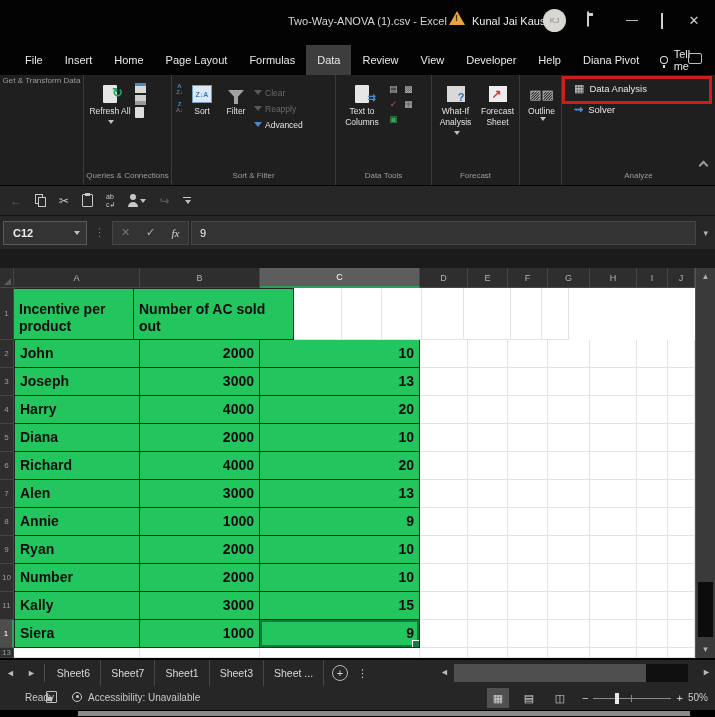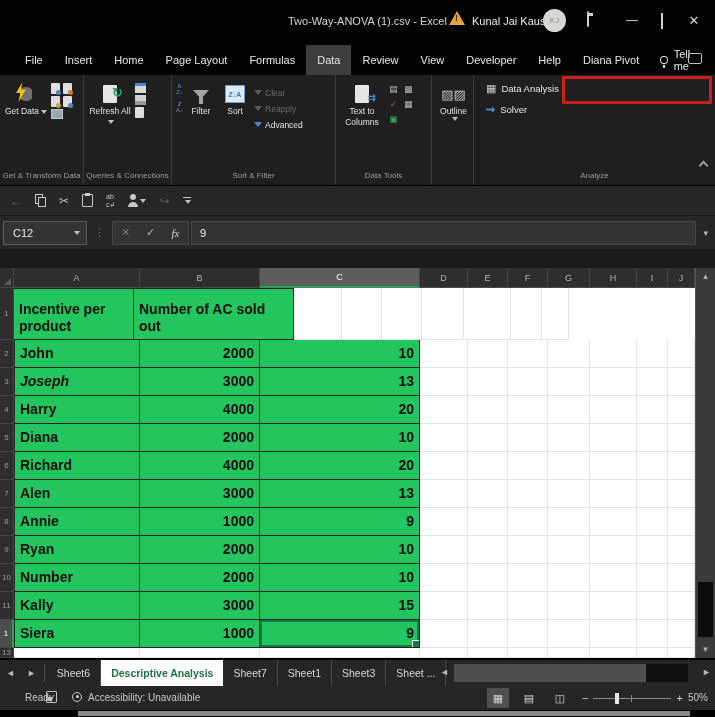--- a/index.html
+++ b/index.html
@@ -92,21 +92,21 @@
   .paste-icn::after { content:""; position:absolute; left:2px; top:-2px; width:5px; height:3px; background:#c8c8c8; }
   .spell-icn { font-size:7px; line-height:1.1; color:#c8c8c8; text-align:left; }
   .person-icn { position:relative; width:10px; height:13px; }
   .person-icn i { position:absolute; left:2px; top:0; width:6px; height:6px; border-radius:50%; background:#c8c8c8; }
   .person-icn b { position:absolute; left:0; bottom:0; width:10px; height:5px; border-radius:5px 5px 0 0; background:#c8c8c8; }
   .qcaret-line { width:8px; border-top:1px solid #c8c8c8; padding-top:2px; display:flex; justify-content:center; }
 
   
   .fbar { position:absolute; top:215px; left:0; width:715px; height:34px; background:#272727; display:flex; align-items:center; border-top:1px solid #141414; }
   .namebox { margin-left:3px; width:84px; height:24px; background:#333; border:1px solid #5a5a5a; display:flex; align-items:center; font-size:11px; color:#ececec; padding:0 6px 0 9px; }
-  .namebox .nb-text { flex:1; }
+  .namebox .nb-text { flex:1;font-weight:bold; }
   .fdots { margin:0 7px; color:#7a7a7a; font-size:11px; letter-spacing:0; }
   .fbtns { display:flex; height:24px; background:#333; border:1px solid #454545; align-items:center; }
   .fb { width:25px; text-align:center; font-size:11px; }
   .fb.x { color:#777; } .fb.ck { color:#b5b5b5; } .fb.fx { color:#d5d5d5; font-style:italic; font-family:"Liberation Serif", serif; }
   .fvalue { flex:1; height:24px; margin-left:2px; background:#333; border:1px solid #454545; display:flex; align-items:center; font-size:11px; color:#f2f2f2; padding-left:8px; }
   .fchev { color:#b5b5b5; font-size:9px; padding:0 7px; }
 
   .gap-strip { position:absolute; top:249px; left:0; width:715px; height:19px; background:#1b1b1b; }
 
   
@@ -203,42 +203,20 @@
     <div class="tellme">
       <span class="bulb"></span>
       <span>Tell me</span>
     </div>
   </div>
   <div class="comment-icn"></div>
 
   <div class="ribbon">
 
     <div class="rgroup" style="width:84px;">
-      <div class="rcontent">
-        <div class="bigbtn">
-          <span class="icn">
-              <span class="cylinder"></span>
-              <span class="bolt"></span>
-            </span>
-          <span class="blabel"><span>Get Data</span><span class="caret-d"></span></span>
-        </div>
-        <div class="minicol">
-          <div class="minirow">
-            <span class="minidoc b"></span>
-            <span class="minidoc o"></span>
-          </div>
-          <div class="minirow">
-            <span class="minidoc y"></span>
-            <span class="minidoc b"></span>
-          </div>
-          <div class="minirow">
-              <span class="minitable"></span>
-            </div>
-        </div>
-      </div>
       <div class="glabel">Get &amp; Transform Data</div>
     </div>
 
     <div class="rgroup" style="width:88px;">
       <div class="rcontent">
         <div class="bigbtn">
           <span class="icn">
               <span class="doc"></span>
               <span class="g-refresh">↻</span>
             </span>
@@ -252,31 +230,31 @@
       </div>
       <div class="glabel">Queries &amp; Connections</div>
     </div>
 
     <div class="rgroup" style="width:164px;">
       <div class="rcontent">
         <div class="minicol" style="gap:6px;">
           <span class="sort-mini"><b>A</b><br>Z↓</span>
           <span class="sort-mini"><b>Z</b><br>A↓</span>
         </div>
+        <div class="bigbtn" style="width:32px;">
+          <span class="icn">
+              <span class="sortbig">Z↓A</span>
+            </span>
+          <span class="blabel">Sort</span>
+        </div>
         <div class="bigbtn" style="width:30px;">
           <span class="icn">
               <span class="funnel"></span>
             </span>
           <span class="blabel">Filter</span>
-        </div>
-        <div class="bigbtn" style="width:32px;">
-          <span class="icn">
-              <span class="sortbig">Z↓A</span>
-            </span>
-          <span class="blabel">Sort</span>
         </div>
         <div class="minicol" style="gap:1px; padding-top:5px;">
           <div class="srow dim">
             <span class="f-mini"></span>
             <span>Clear</span>
           </div>
           <div class="srow dim">
             <span class="f-mini"></span>
             <span>Reapply</span>
           </div>
@@ -302,20 +280,37 @@
           <span class="mg">▤</span>
           <span class="mg">▩</span>
           <span class="mg red">✓</span>
           <span class="mg">▦</span>
           <span class="mg green">▣</span>
         </div>
       </div>
       <div class="glabel">Data Tools</div>
     </div>
 
+    <div class="rgroup" style="width:88px;">
+      <div class="rcontent">
+        <div class="bigbtn">
+          <span class="icn">
+              <span class="whatif-icn"></span>
+            </span>
+          <span class="blabel"><span>What-If Analysis</span><span class="caret-d"></span></span>
+        </div>
+        <div class="bigbtn">
+          <span class="icn">
+              <span class="fcast-icn"></span>
+            </span>
+          <span class="blabel">Forecast Sheet</span>
+        </div>
+      </div>
+      <div class="glabel">Forecast</div>
+    </div>
 
     <div class="rgroup" style="width:42px;">
       <div class="rcontent">
         <div class="bigbtn" style="width:36px;">
           <span class="icn">
               <span class="outline-icn">▨▨</span>
             </span>
           <span class="blabel">Outline</span>
           <span class="caret-d"></span>
         </div>
@@ -426,21 +421,21 @@
           <div class="gcell" style="width: 48px;"></div>
           <div class="gcell" style="width: 40px;"></div>
           <div class="gcell" style="width: 40px;"></div>
           <div class="gcell" style="width: 42px;"></div>
           <div class="gcell" style="width: 47px;"></div>
           <div class="gcell" style="width: 31px;"></div>
           <div class="gcell" style="width: 27px;"></div>
         </div>
         <div class="grow" style="height: 28px;">
           <div class="rn">3</div>
-          <div class="tcell bl" style="width: 126px; font-style: italic;">Joseph</div>
+          <div class="tcell bl" style="width: 126px;">Joseph</div>
           <div class="tcell num" style="width: 120px;">3000</div>
           <div class="tcell num" style="width: 160px;">13</div>
           <div class="gcell" style="width: 48px;"></div>
           <div class="gcell" style="width: 40px;"></div>
           <div class="gcell" style="width: 40px;"></div>
           <div class="gcell" style="width: 42px;"></div>
           <div class="gcell" style="width: 47px;"></div>
           <div class="gcell" style="width: 31px;"></div>
           <div class="gcell" style="width: 27px;"></div>
         </div>
@@ -582,21 +577,20 @@
     <span class="vs-thumb"></span>
     <span class="vs-dn">▼</span>
   </div>
 
   <div class="sheetbar">
     <span class="snav">◄</span>
     <span class="snav">►</span>
     <span class="stab-sep"></span>
     <div id="sheet-tabs" style="display:flex; align-items:stretch;">
         <div class="stab">Sheet6</div>
-        <div class="stab active">Descriptive Analysis</div>
         <div class="stab">Sheet7</div>
         <div class="stab">Sheet1</div>
         <div class="stab">Sheet3</div>
         <div class="stab">Sheet ...</div>
       </div>
     <span class="addsheet">+</span>
     <span class="smore">⋮</span>
   </div>
 
   <div class="hscroll">

